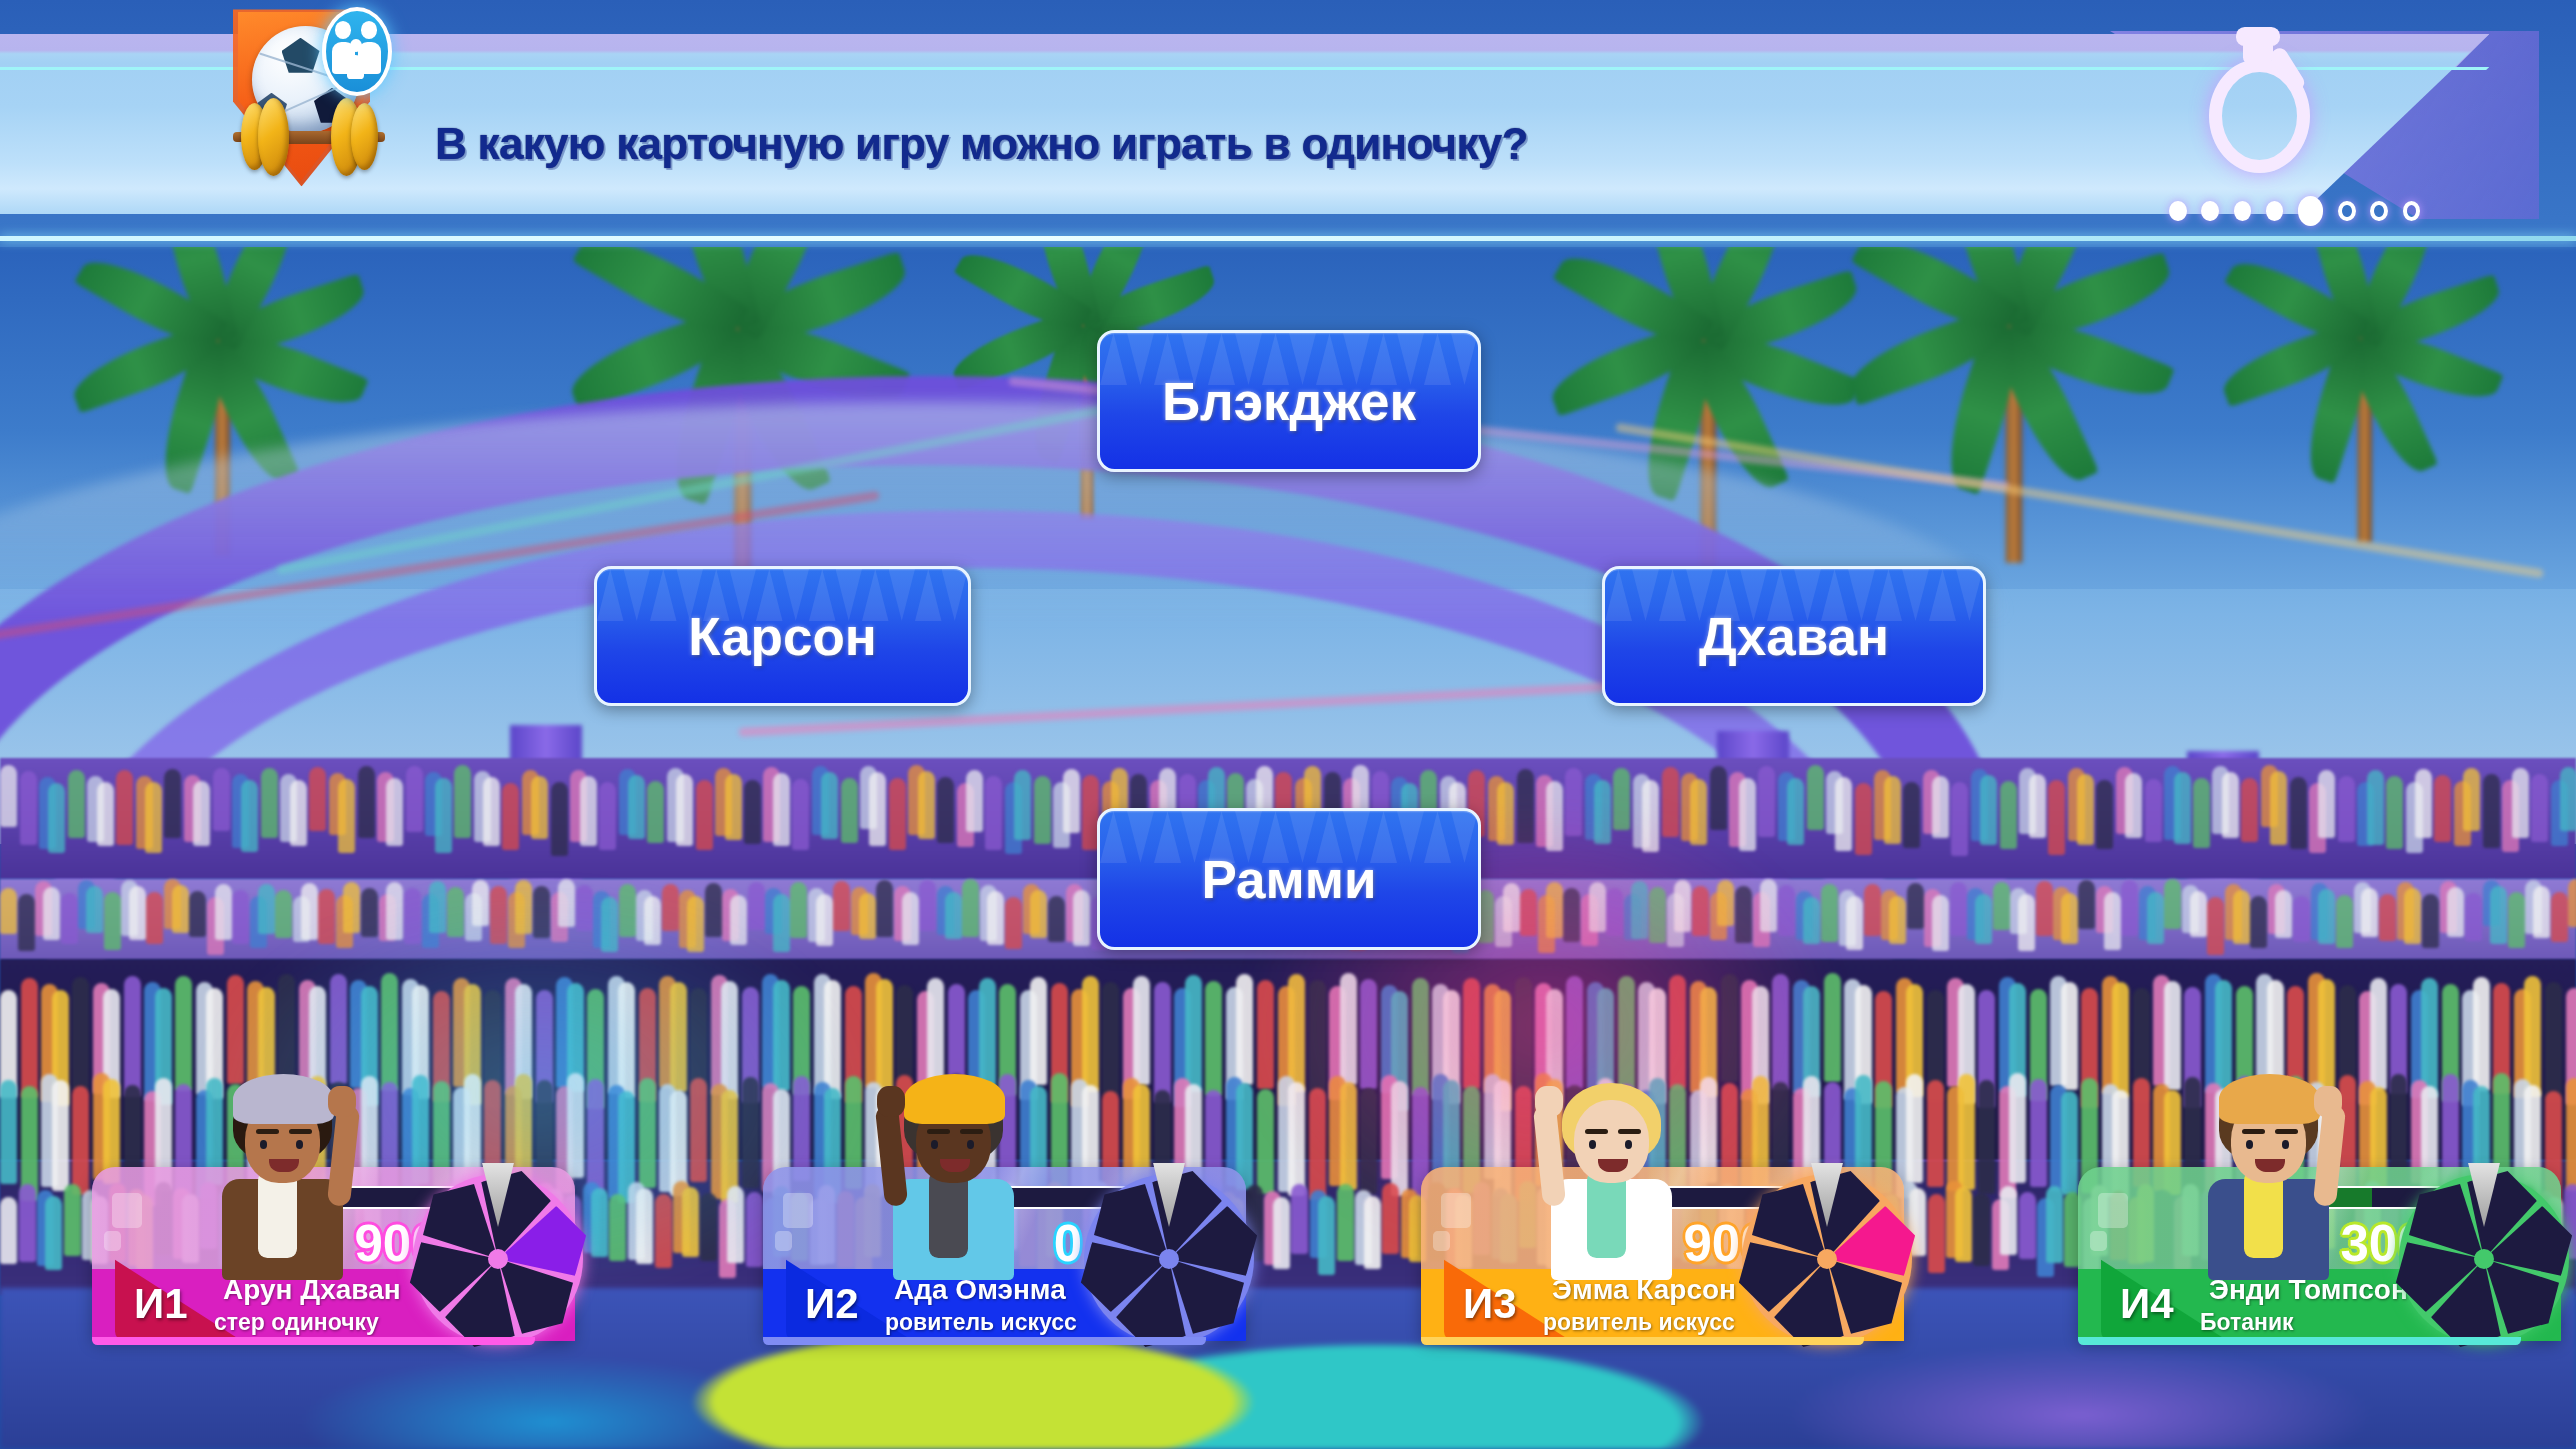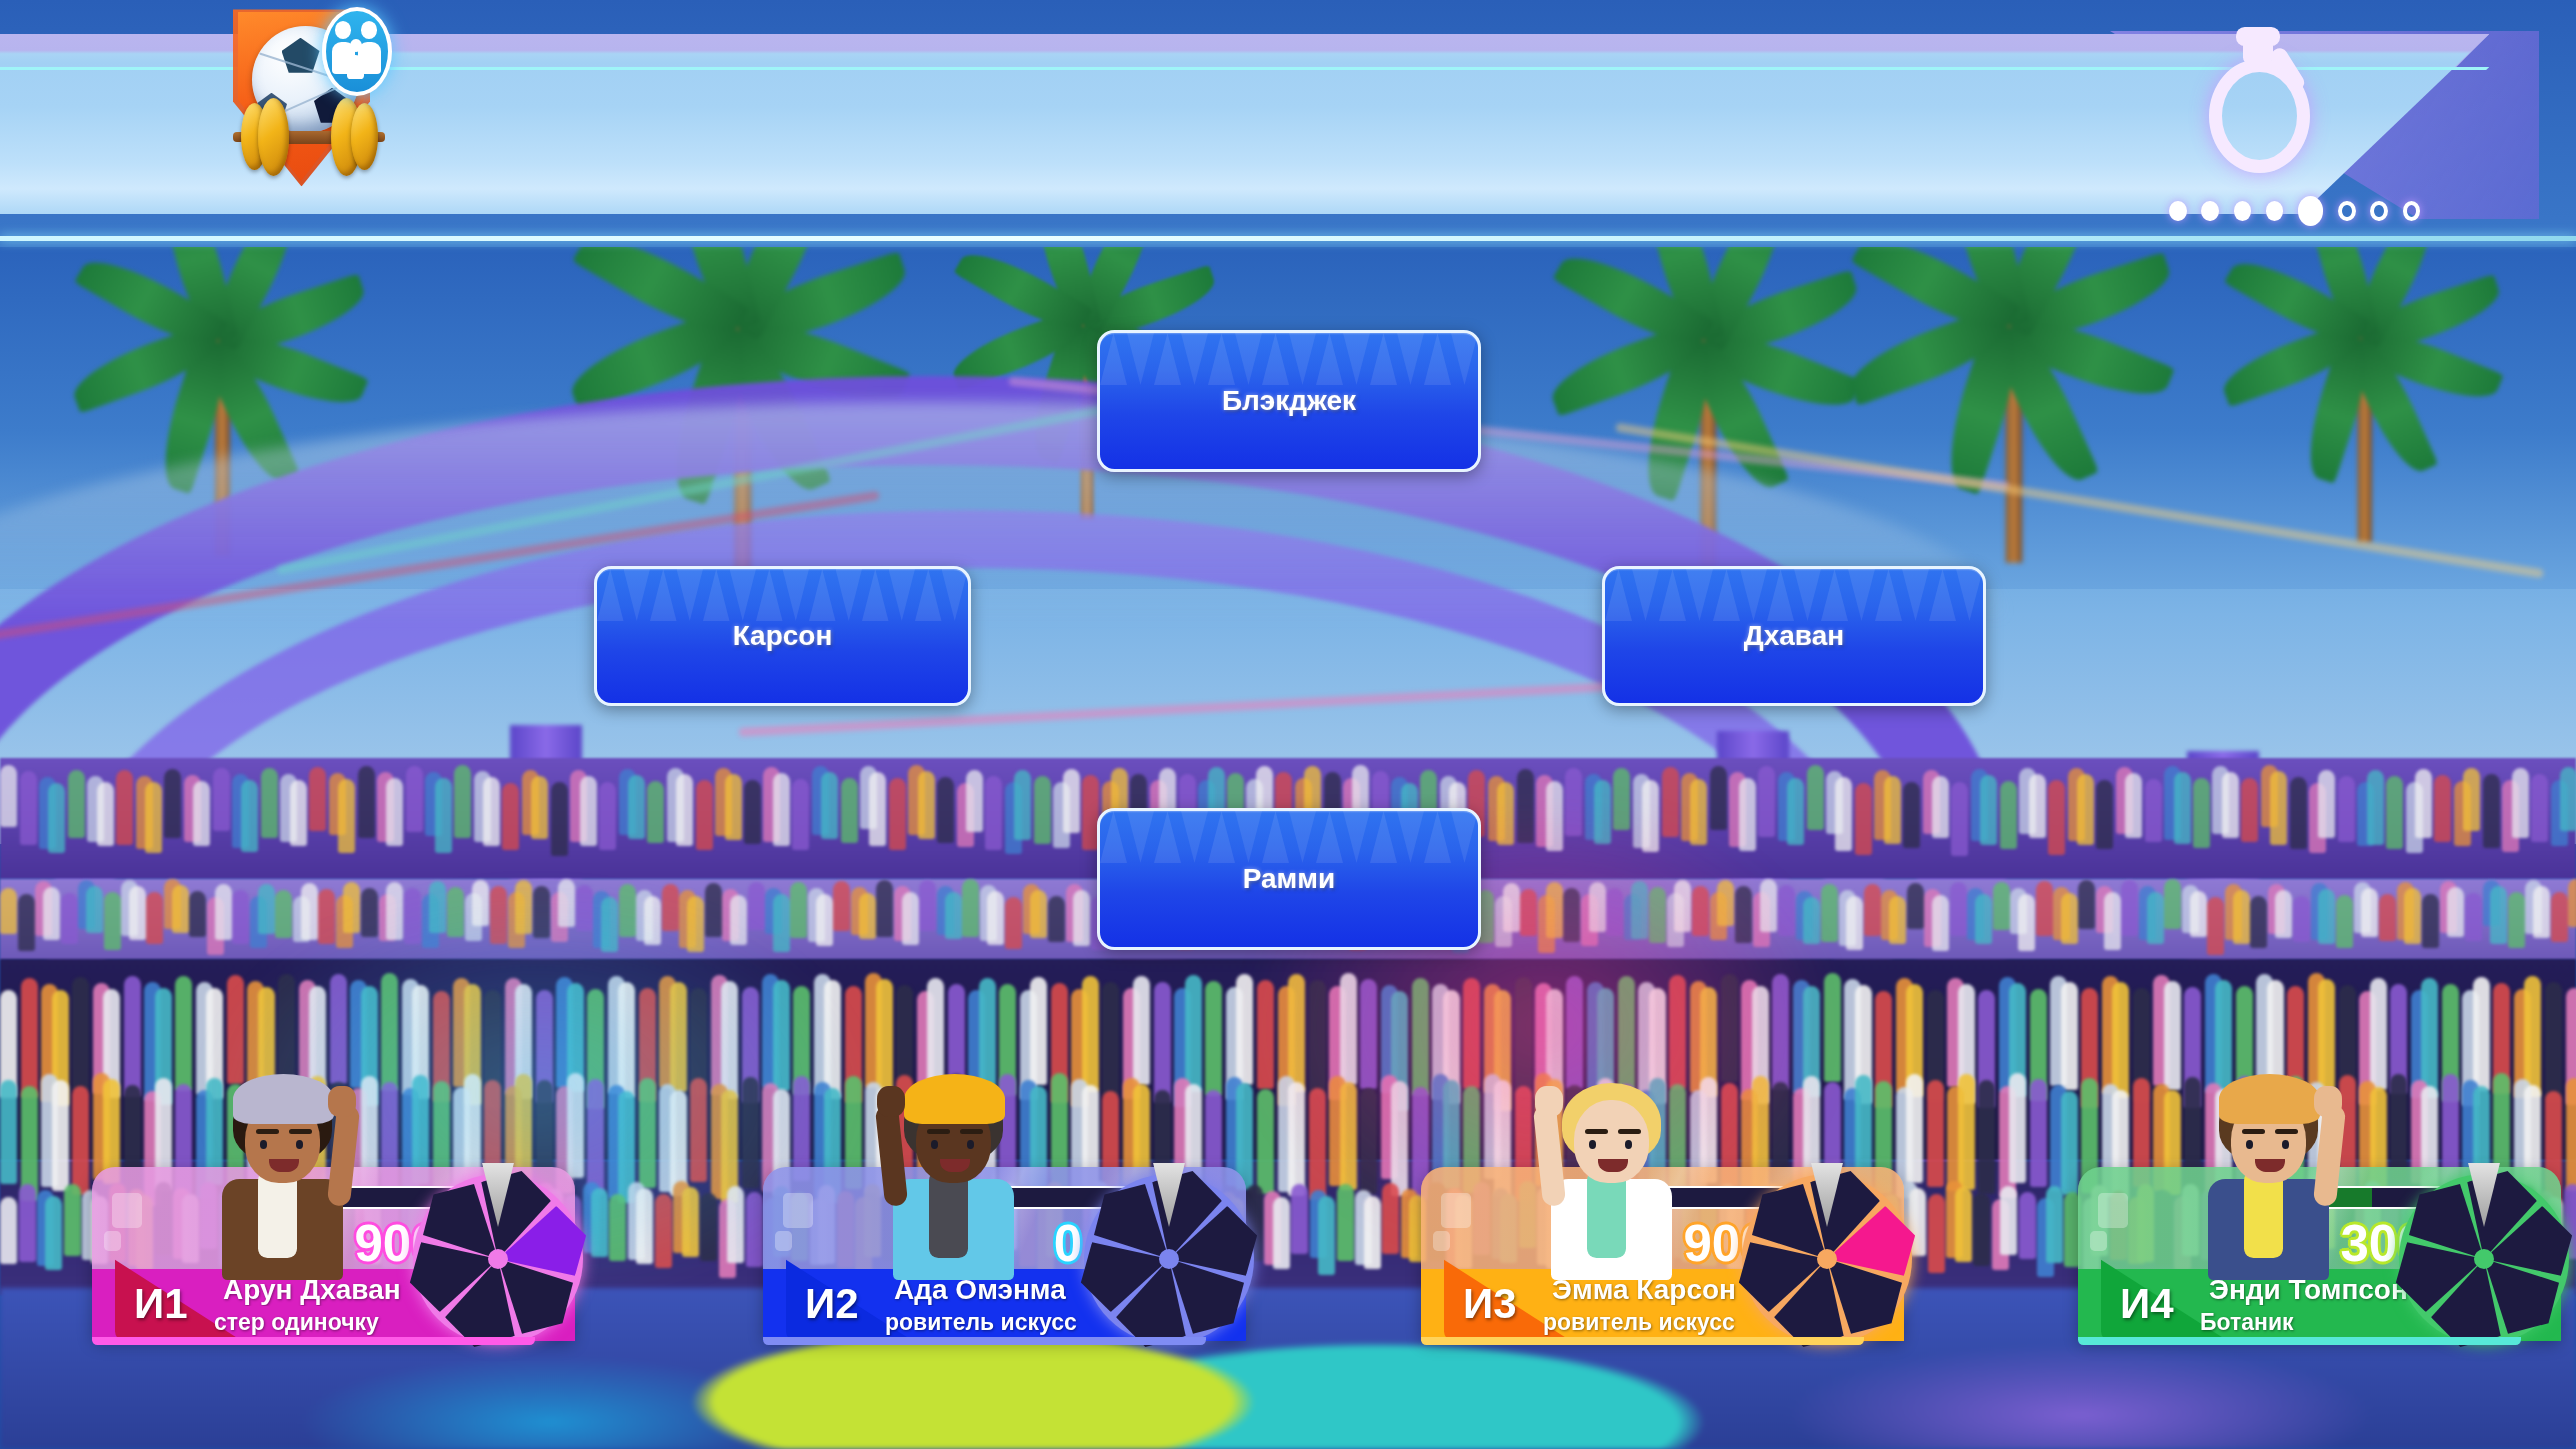--- a/index.html
+++ b/index.html
@@ -243,21 +243,21 @@
   .answer .tri-up {
     background:rgba(255,255,255,.095);
     clip-path:polygon(50% 0, 100% 100%, 0 100%);
   }
   .answer .tri-dn {
     background:rgba(255,255,255,.085);
     clip-path:polygon(0 0, 100% 0, 50% 100%);
   }
   .answer-label {
     position:relative; z-index:2;
-    color:#ffffff; font-weight:bold; font-size:28px;
+    color:#ffffff; font-weight:bold; font-size:53px;
     text-shadow:0 0 4px rgba(255,255,255,.55), 1.3px 2px 3.4px rgba(0,20,80,.55);
     white-space:nowrap;
   }
   #ans0 { left:1097px; top:330px;  width:384px; height:142px; }
   #ans1 { left:594px;  top:566px;  width:377px; height:140px; }
   #ans2 { left:1602px; top:566px;  width:384px; height:140px; }
   #ans3 { left:1097px; top:808px; width:384px; height:142px; }
 
   
   .player {
@@ -1315,20 +1315,21 @@
     <div class="badge-people">
       <div class="bp-head" style="left:9.4px; top:10.7px; width:16px; height:17.4px;"></div>
       <div class="bp-body" style="left:6px;  top:31px; width:23px; height:32px;"></div>
       <div class="bp-head" style="left:35px; top:10.7px; width:16px; height:17.4px;"></div>
       <div class="bp-body" style="left:32px; top:31px; width:23px; height:32px;"></div>
       <div class="bp-head" style="left:23.5px; top:28px; width:12px; height:13.4px;"></div>
       <div class="bp-body" style="left:21px; top:44px; width:17.4px; height:24px;"></div>
     </div>
   </div>
 
+  <div class="q-text">В какую карточную игру можно играть в одиночку?</div>
 
   <div class="stopwatch">
     <div class="sw-ring"></div>
     <div class="sw-stem"></div>
     <div class="sw-crown"></div>
     <div class="sw-arm"></div>
   </div>
 
   <div class="dots" id="dots">
       <div class="dot"></div>

